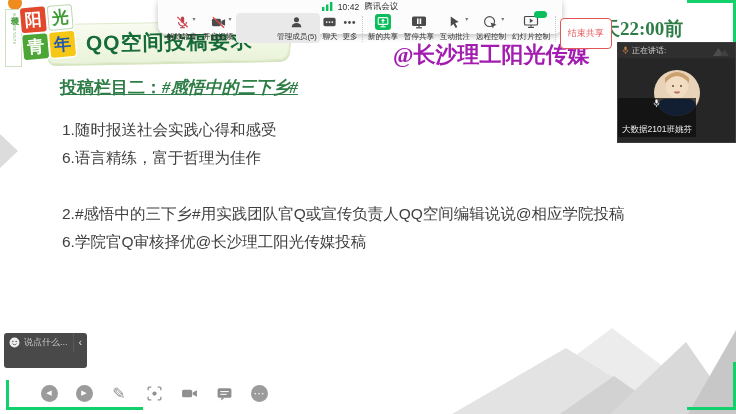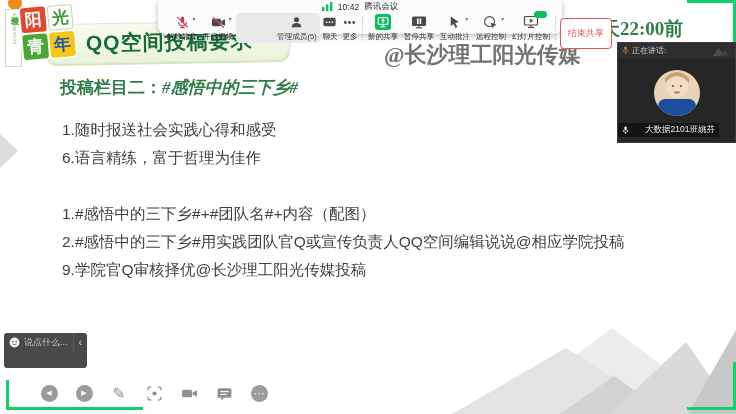--- a/index.html
+++ b/index.html
@@ -8,24 +8,24 @@
   .decor{position:absolute;left:0;top:0;z-index:0;}
 
   
   .title-banner{position:absolute;left:48px;top:22px;width:240px;height:38px;z-index:1;
     background:linear-gradient(#f8fbf0,#eaf3da);border:1px solid #dce9c6;border-radius:9px;
     transform:skewX(-6deg) rotate(-1deg);display:flex;align-items:center;justify-content:center;
     box-shadow:1px 2px 0 #d6e4bf;}
   .title-banner span{transform:skewX(6deg);font-weight:bold;font-size:21px;color:#166b39;letter-spacing:1px;}
   .deadline{position:absolute;left:563px;top:16px;z-index:1;font-family:"Liberation Serif",serif;
     font-weight:bold;font-size:19px;color:#2e7d46;white-space:nowrap;}
-  .handle{position:absolute;left:384px;top:40px;z-index:1;font-family:"Liberation Serif",serif;
-    font-weight:bold;font-size:22px;color:#737373;white-space:nowrap;}
+  .handle{position:absolute;left:393px;top:40px;z-index:1;font-family:"Liberation Serif",serif;
+    font-weight:bold;font-size:22px;color:#a21caf;white-space:nowrap;}
   .subtitle{position:absolute;left:60px;top:76px;z-index:1;font-family:"Liberation Serif",serif;
-    font-size:17px;color:#2e7d46;font-weight:bold;white-space:nowrap;}
+    font-size:17px;color:#2e7d46;font-weight:bold;white-space:nowrap;text-decoration:underline;}
   .subtitle .hash{font-style:italic;}
   .bodytext{position:absolute;left:62px;top:116px;z-index:1;font-size:15.5px;color:#3f3f3f;line-height:28px;white-space:nowrap;}
   .bodytext .hdr{font-weight:bold;}
   .bodytext .spacer{height:28px;}
 
   
   .logo{position:absolute;left:2px;top:0;z-index:2;width:110px;height:72px;}
   .logo-dot{position:absolute;left:6px;top:-4px;width:14px;height:14px;border-radius:50%;background:#f08c1e;}
   .logo-side{position:absolute;left:3px;top:9px;width:15px;height:56px;background:#fff;border:1px solid #cfe0c2;
     display:flex;flex-direction:column;align-items:center;}
@@ -63,21 +63,21 @@
     padding:8px 7px;margin:5px 0 0 2px;white-space:nowrap;cursor:pointer;font-family:"Liberation Sans",sans-serif;}
 
   
   .video-panel{position:absolute;left:617px;top:42px;width:119px;height:101px;z-index:7;background:#262626;
     border:1px solid #3c3c3c;box-sizing:border-box;}
   .vp-top{height:15px;background:#2f2f2f;display:flex;align-items:center;gap:3px;padding:0 4px;
     font-size:8px;color:#cfcfcf;}
   .vp-top .mountains{margin-left:auto;display:flex;}
   .avatar{display:flex;justify-content:center;margin-top:12px;}
   .name-tag{position:absolute;left:0;bottom:5px;background:rgba(15,15,15,0.75);color:#eee;font-size:8.5px;
-    padding:1px 4px;display:flex;align-items:center;gap:16px;white-space:nowrap;}
+    padding:1px 4px;display:flex;align-items:center;gap:16px;white-space:nowrap;flex-direction:column;}
 
   
   .chat-bubble{position:absolute;left:4px;top:333px;height:19px;z-index:4;background:rgba(62,62,62,0.94);
     border-radius:3px;display:flex;align-items:center;padding:0 0 16px 5px;cursor:text;}
   .chat-bubble .cb-text{font-size:9px;color:#c9c9c9;margin:0 5px 0 4px;}
   .chat-bubble .cb-div{width:0;border-left:1px solid #5a5a5a;height:19px;}
   .chat-bubble .cb-chev{color:#dcdcdc;font-size:11px;padding:0 5px;cursor:pointer;line-height:17px;}
   .ptools{position:absolute;left:40px;top:384px;z-index:4;display:flex;gap:17px;align-items:center;}
   .ptool{width:18px;height:18px;display:flex;align-items:center;justify-content:center;cursor:pointer;}
   .circ{width:17px;height:17px;border-radius:50%;background:#9b9b9b;color:#fff;display:flex;align-items:center;
@@ -119,23 +119,22 @@
   <div class="deadline">稿当天22:00前</div>
   <div class="handle">@长沙理工阳光传媒</div>
   <div class="subtitle">
     <span>投稿栏目二：</span><span class="hash">#感悟中的三下乡#</span>
   </div>
 
   <div class="bodytext">
     <div>1.随时报送社会实践心得和感受</div>
     <div>6.语言精练，富于哲理为佳作</div>
     <div class="spacer"></div>
-    <div>1.#感悟中的三下乡#+#团队名#+内容（配图）</div>
     <div>2.#感悟中的三下乡#用实践团队官Q或宣传负责人QQ空间编辑说说@相应学院投稿</div>
-    <div>9.学院官Q审核择优@长沙理工阳光传媒投稿</div>
+    <div>6.学院官Q审核择优@长沙理工阳光传媒投稿</div>
   </div>
 
   <div class="corner tr"></div>
   <div class="corner br"></div>
   <div class="corner bl"></div>
 
   <div class="chat-bubble">
     <svg width="11" height="11" viewBox="0 0 12 12">
       <circle cx="6" cy="6" r="5.4" fill="#efefef"></circle>
       <circle cx="4.2" cy="4.8" r="0.8" fill="#555"></circle>

